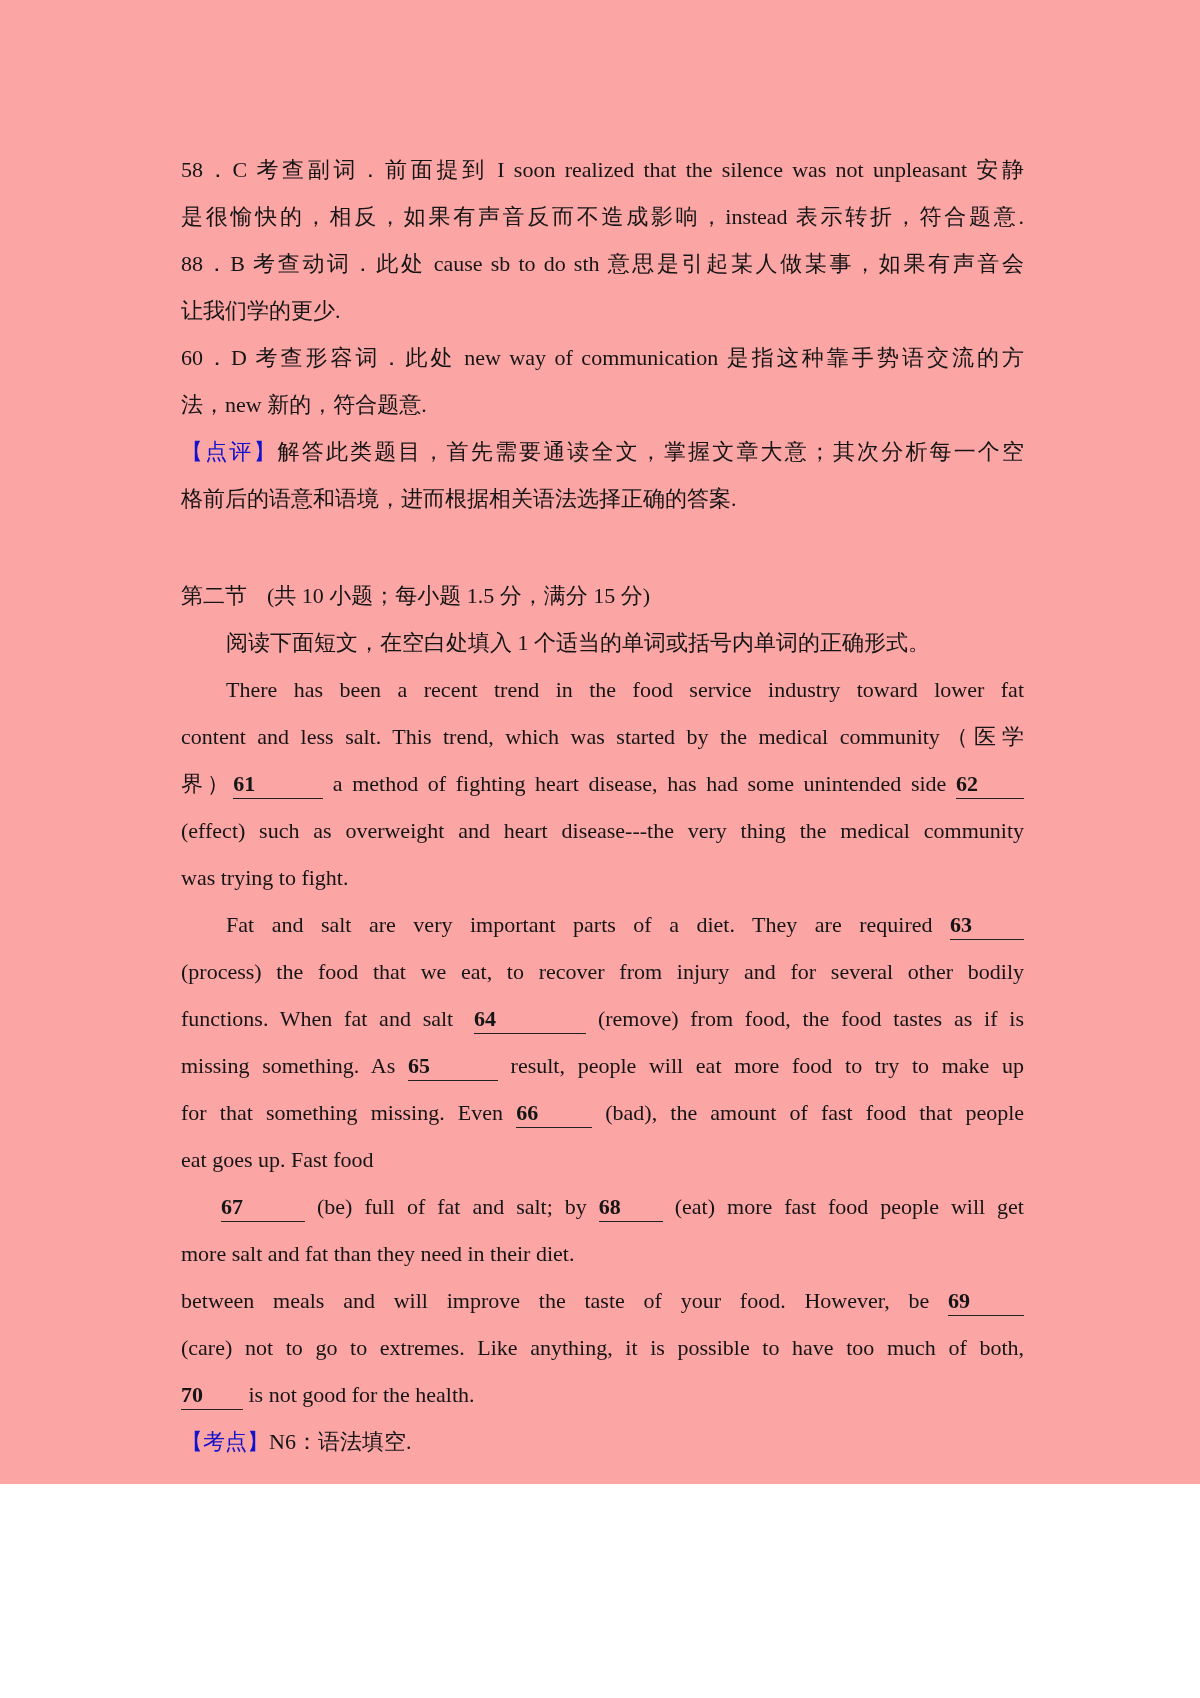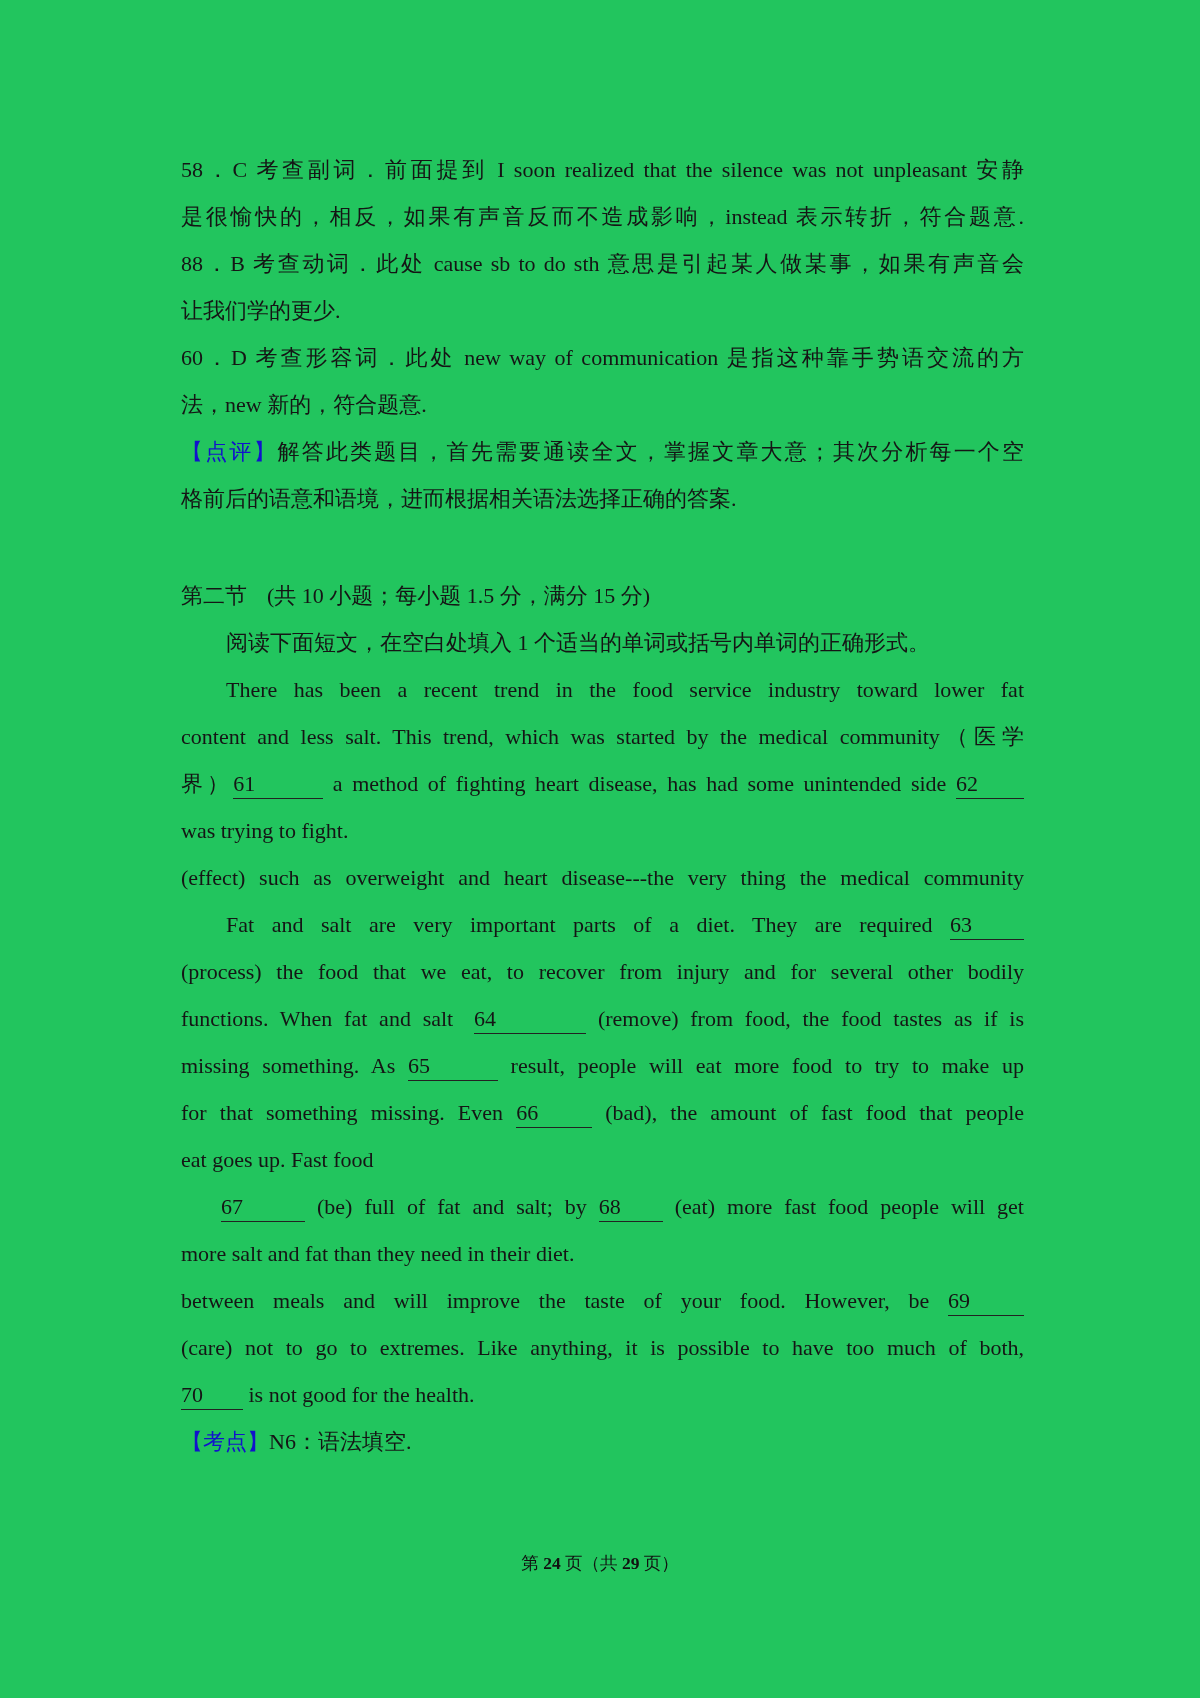--- a/index.html
+++ b/index.html
@@ -1,20 +1,20 @@
 <!DOCTYPE html>
 <html><head>
 <meta charset="utf-8">
 <style>
   html, body { margin: 0; padding: 0; background: #ffffff; }
   .page {
     position: relative;
     width: 1200px;
-    height: 1698px;
-    background: #22c55e;
+    height: 1484px;
+    background: #fca5a5;
     color: #151515;
     font-family: "Liberation Serif", "DejaVu Serif", serif;
     overflow: hidden;
   }
   .content {
     padding: 146px 176px 0 181px;
     font-size: 22px;
   }
   .line {
     height: 47px;
@@ -27,20 +27,21 @@
   .ind2 { padding-left: 40px; }
   .spacer { height: 50px; }
   .marker { color: #1212cc; }
   .blank {
     display: inline-block;
     border-bottom: 1.5px solid #222222;
     text-align: center;
     height: 28px;
     line-height: 28px;
     vertical-align: baseline;
+    font-weight: bold;
   }
   .b61 { width: 90px;  }
   .b62 { width: 68px;  text-align: left; }
   .b63 { width: 74px;  text-align: left; }
   .b64 { width: 112px; margin-left: 9px; }
   .b65 { width: 90px;  }
   .b66 { width: 76px;  }
   .b67 { width: 84px;  }
   .b68 { width: 64px;  }
   .b69 { width: 76px;  text-align: right; }
@@ -78,22 +79,22 @@
     <div class="line"><span class="heading-label">第二节</span><span>(共 10 小题；每小题 1.5 分，满分 15 分)</span></div>
     <div class="line ind">阅读下面短文，在空白处填入 1 个适当的单词或括号内单词的正确形式。</div>
 
     <div class="line j ind">There has been a recent trend in the food service industry toward lower fat</div>
     <div class="line j">content and less salt. This trend, which was started by the medical community（医学</div>
 
     <div class="line j"><span>界）</span><span class="blank b61">61</span>
       <span>a method of fighting heart disease, has had some unintended side</span>
       <span class="blank b62">62</span></div>
 
+    <div class="line j">(effect) such as overweight and heart disease---the very thing the medical community</div>
     <div class="line">was trying to fight.</div>
-    <div class="line j">(effect) such as overweight and heart disease---the very thing the medical community</div>
 
     <div class="line j ind"><span>Fat and salt are very important parts of a diet. They are required</span>
       <span class="blank b63">63</span></div>
 
     <div class="line j">(process) the food that we eat, to recover from injury and for several other bodily</div>
 
     <div class="line j"><span>functions. When fat and salt</span>
       <span class="blank b64">64</span>
       <span>(remove) from food, the food tastes as if is</span></div>
 

